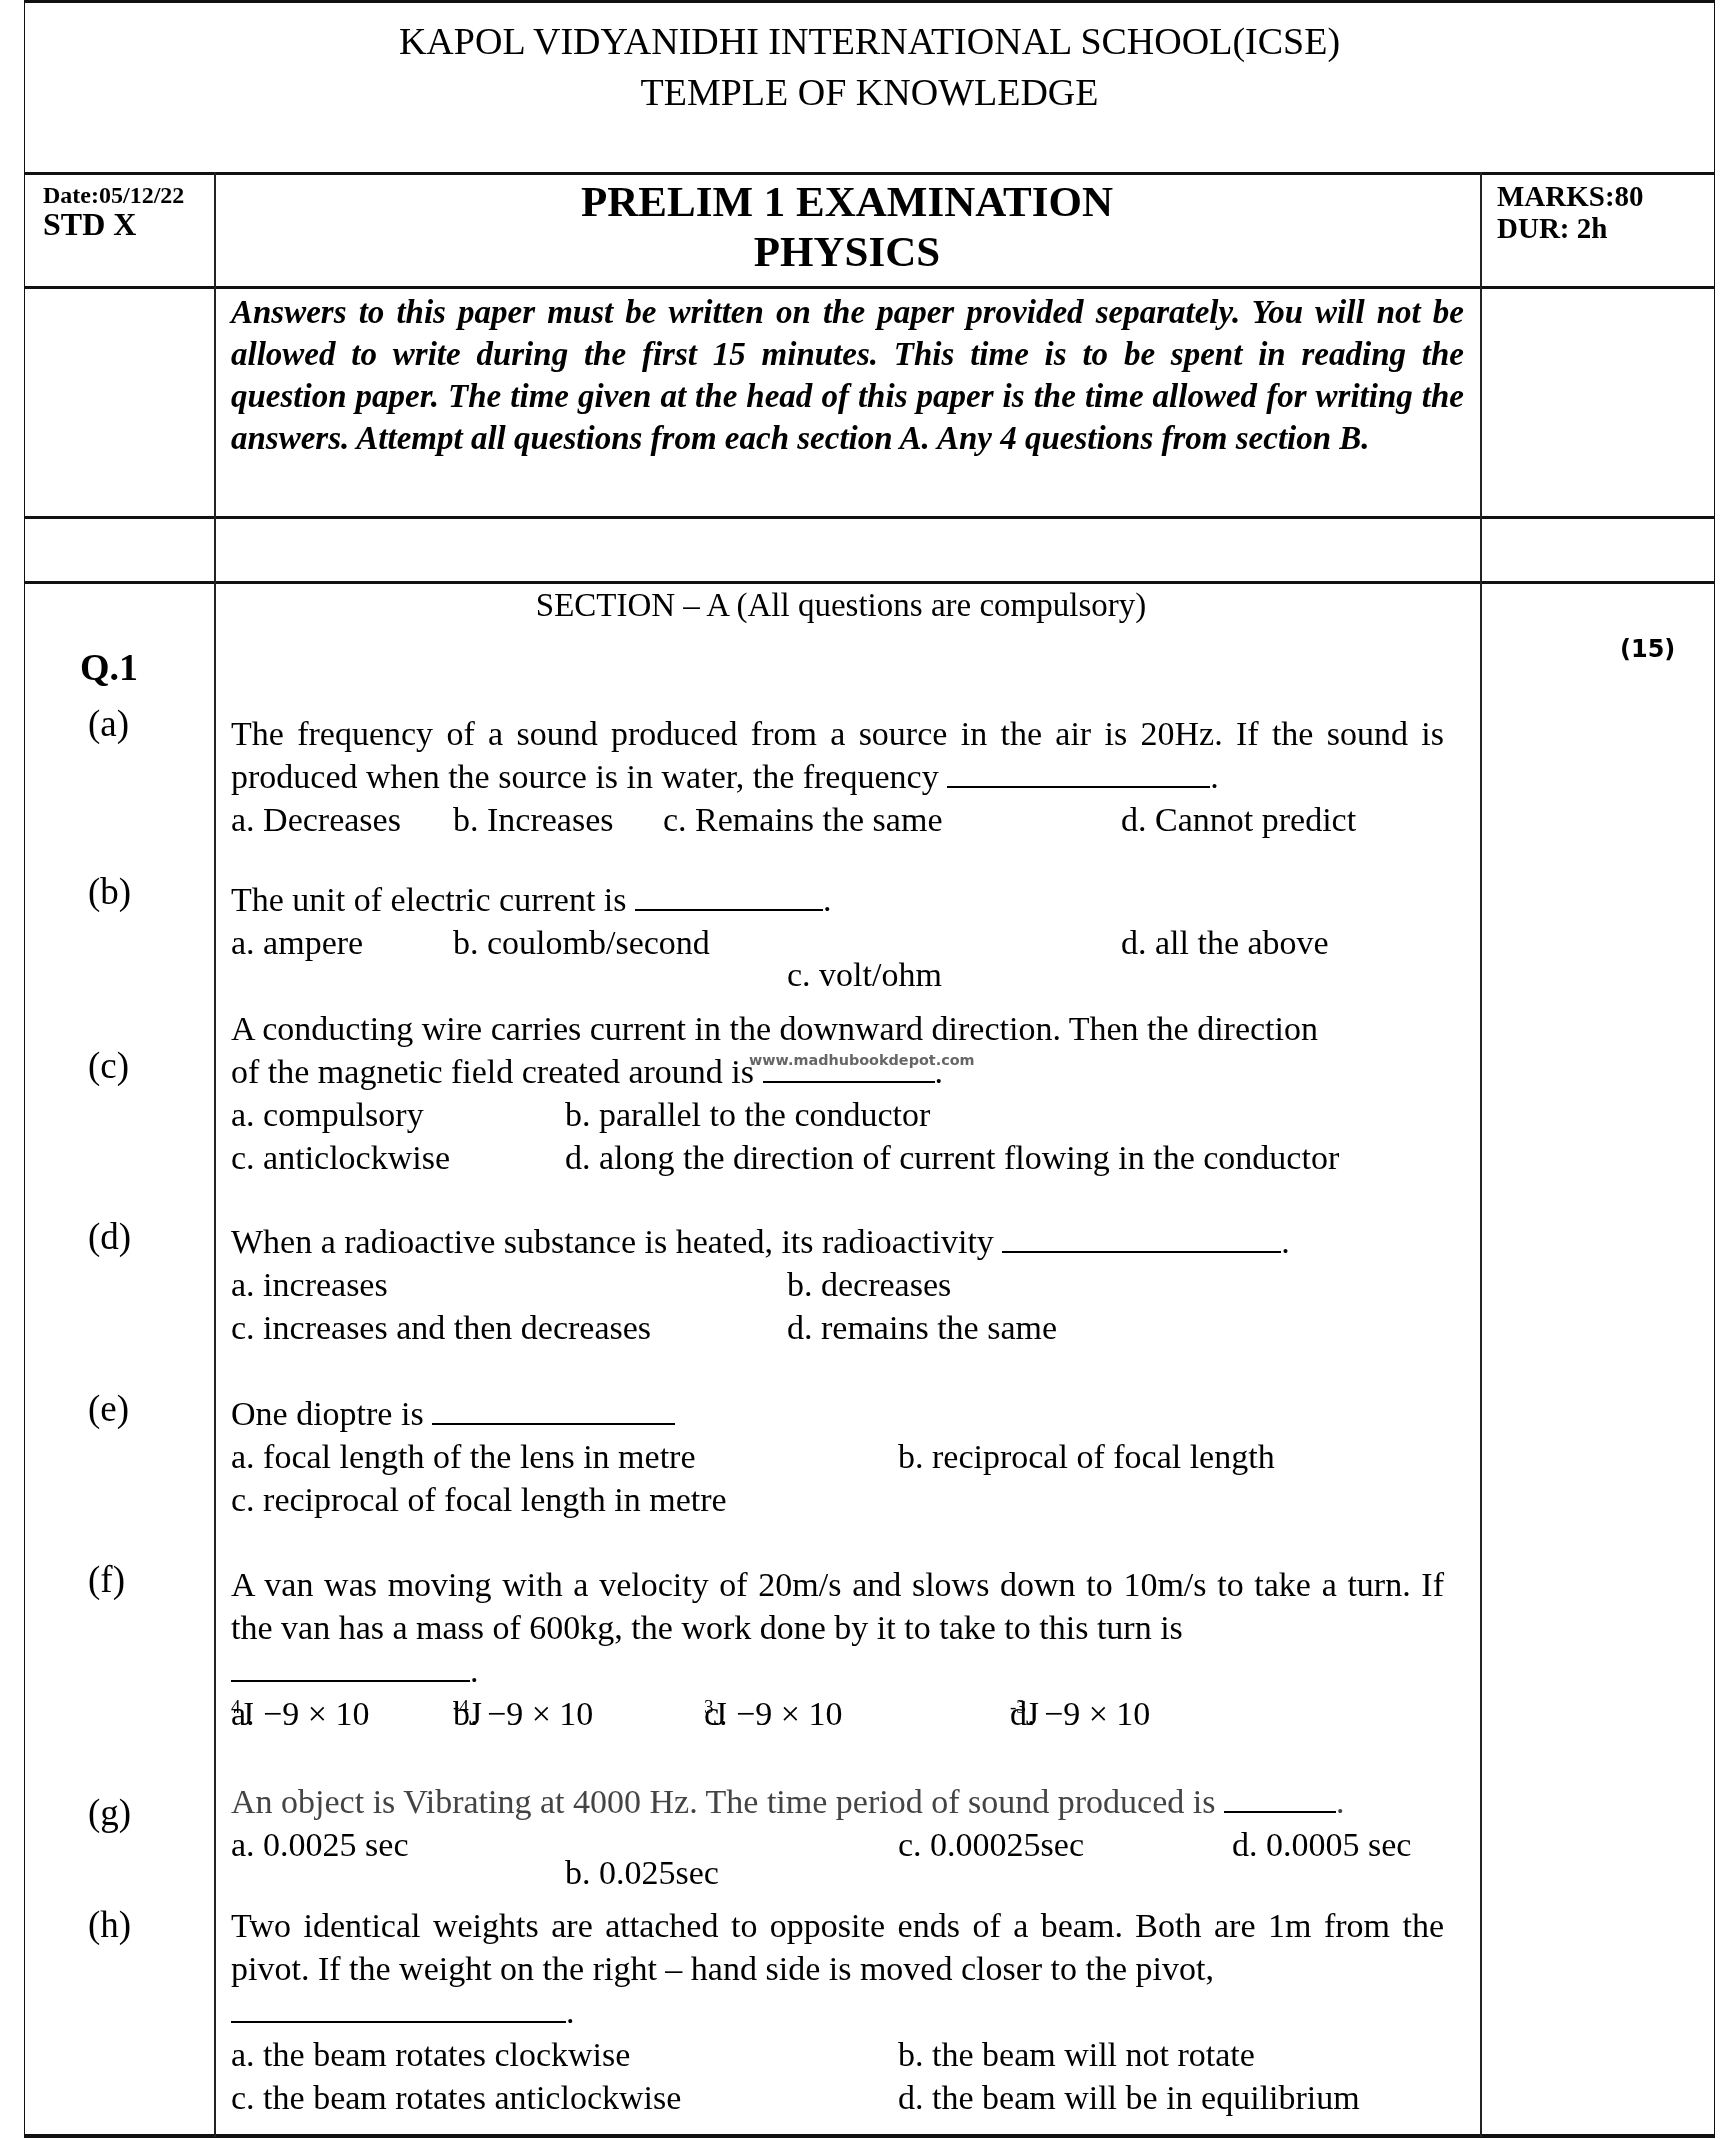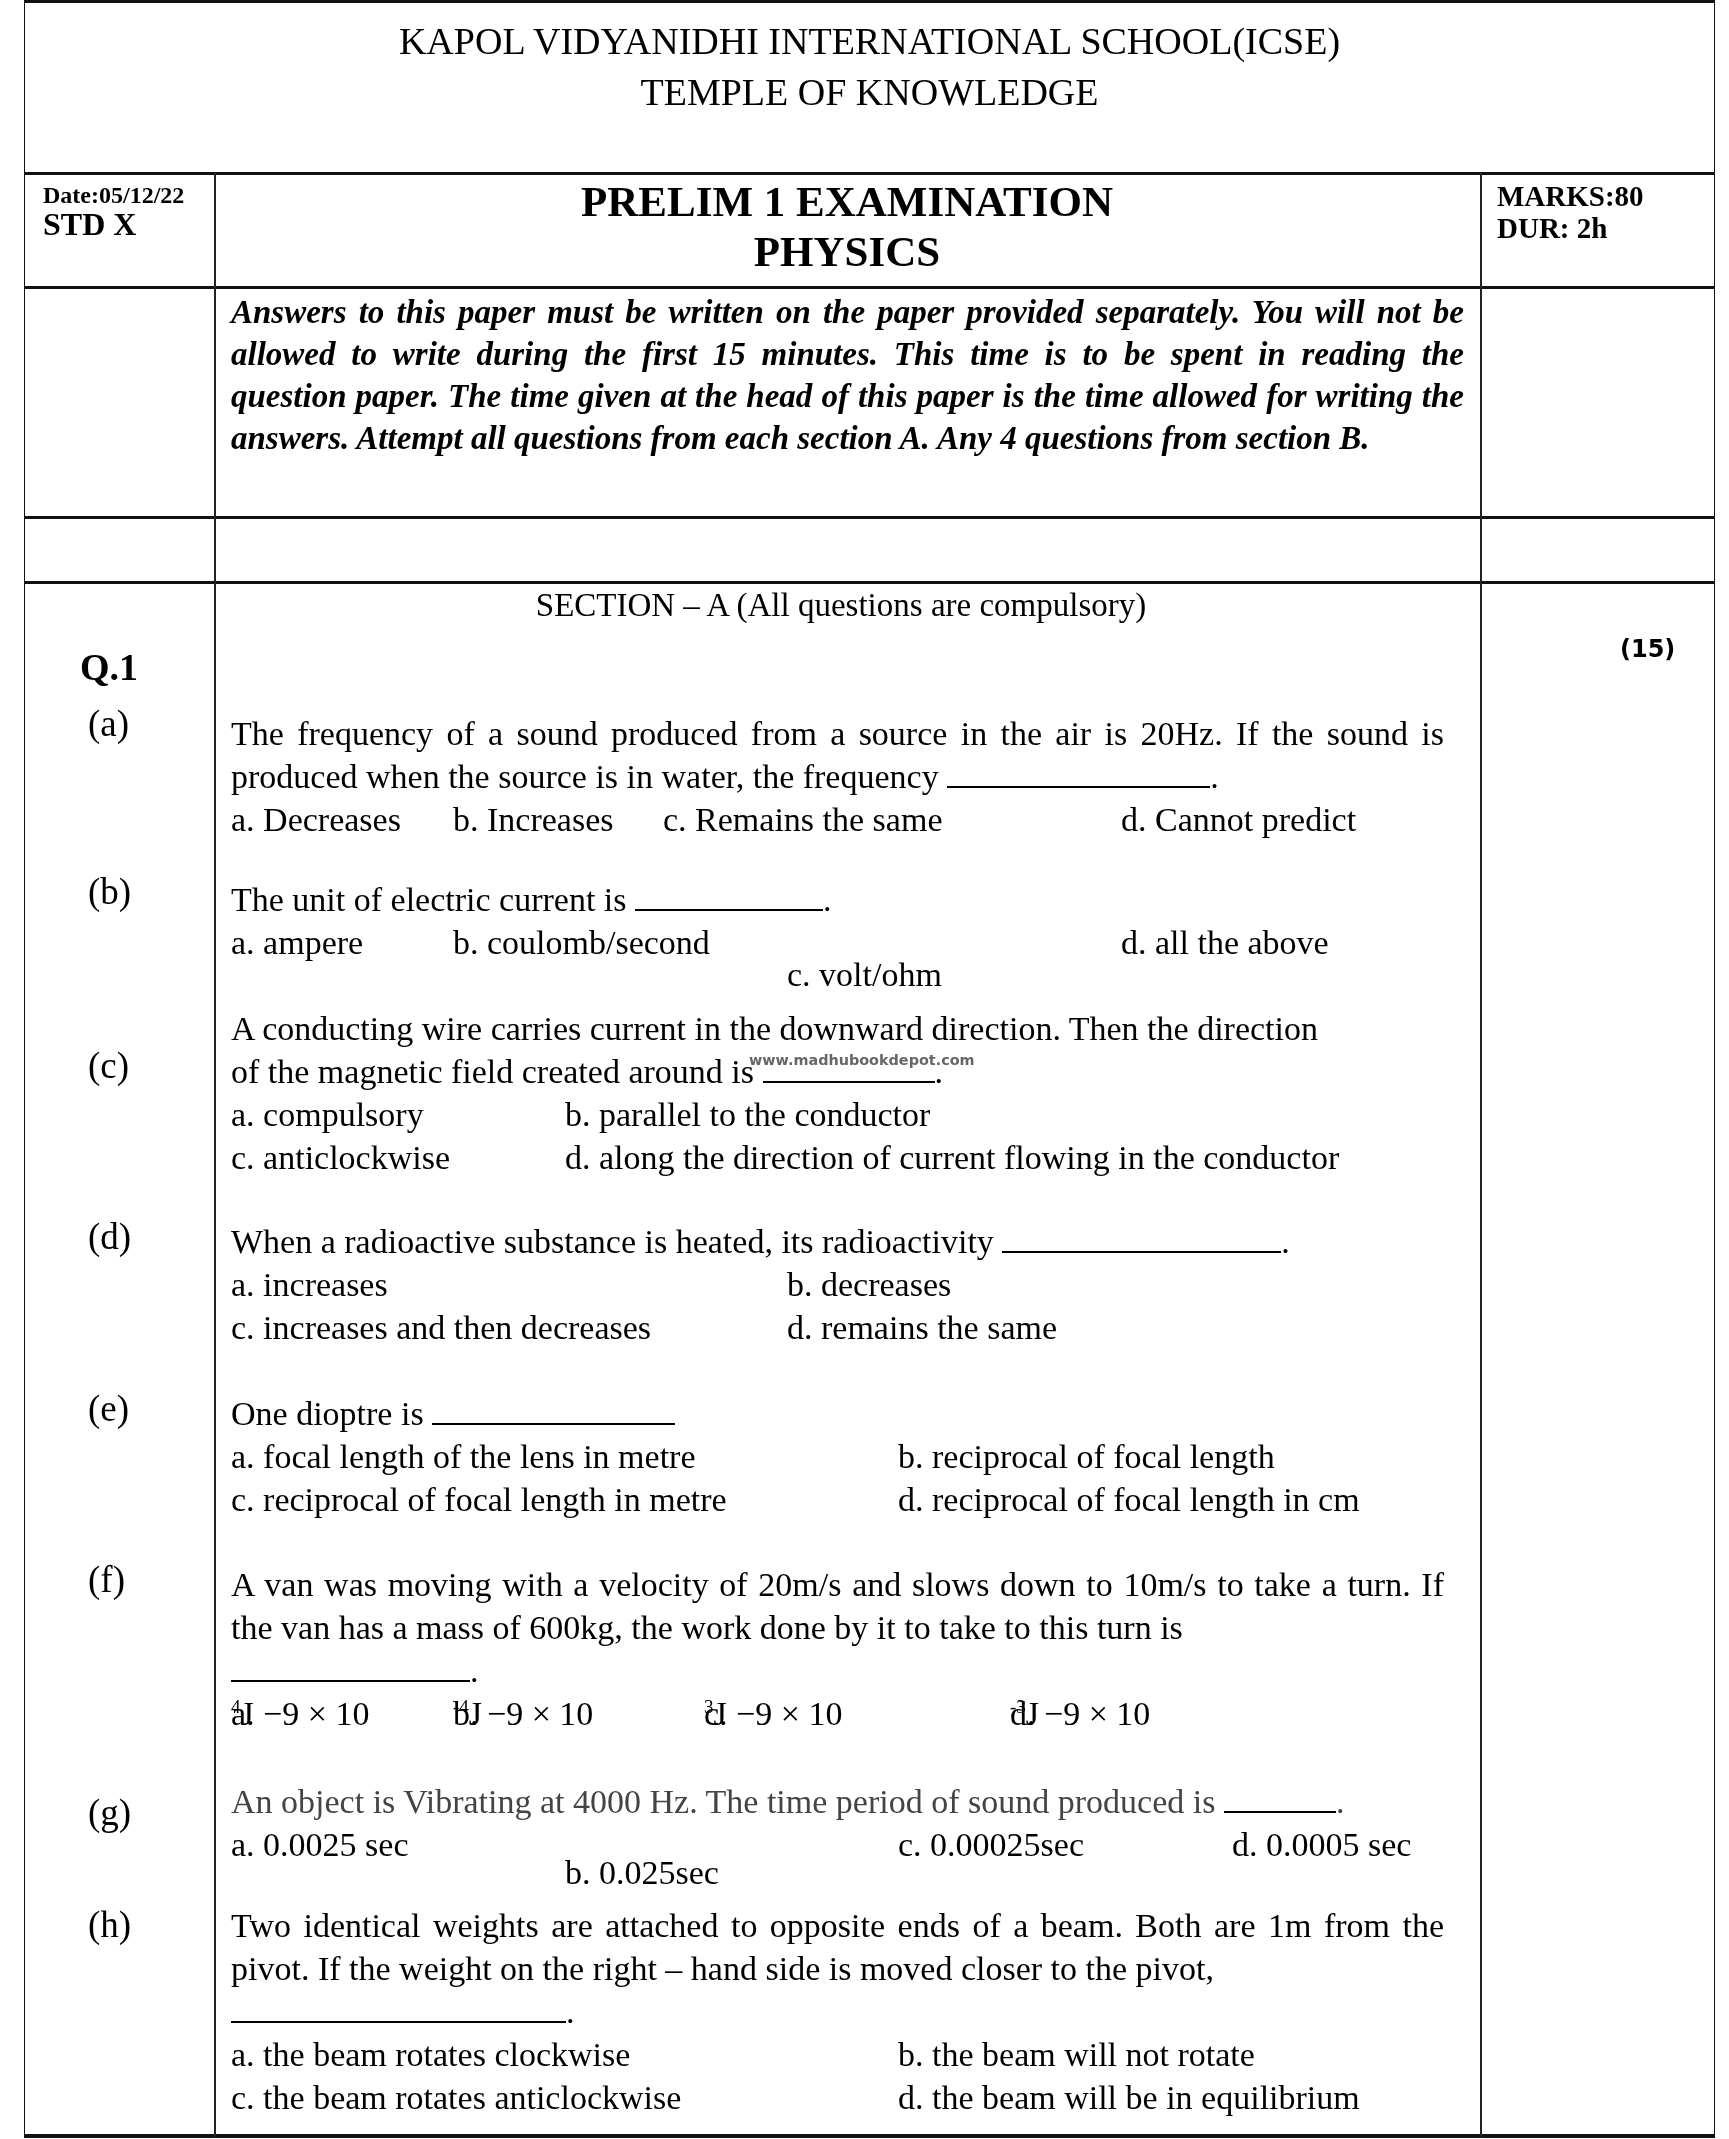--- a/index.html
+++ b/index.html
@@ -110,21 +110,20 @@
 
 <div class="abs sub" style="top:1387px;">(e)</div>
 <div class="abs q" style="top:1392px;">
   <div><span>One dioptre is</span> <span class="blank" style="width:243px;"></span></div>
   <div class="opts">
     <span style="left:0;">a. focal length of the lens in metre</span>
     <span style="left:667px;">b. reciprocal of focal length</span>
   </div>
   <div class="opts">
     <span style="left:0;">c. reciprocal of focal length in metre</span>
-    <span style="left:667px;">d. reciprocal of focal length in cm</span>
   </div>
 </div>
 
 <div class="abs sub" style="top:1558px;">(f)</div>
 <div class="abs q" style="top:1563px;">
   <div class="stem"><span>A van was moving with a velocity of 20m/s and slows down to 10m/s to take a turn. If the van has a mass of 600kg, the work done by it to take to this turn is</span></div>
   <div style="height:43px;"><span class="blank" style="width:239px;"></span>.</div>
   <div class="opts">
     <span style="left:0;"><span>a. −9 × 10</span><sup>4</sup><span> J</span></span>
     <span style="left:222px;"><span>b. −9 × 10</span><sup>-4</sup><span> J</span></span>

